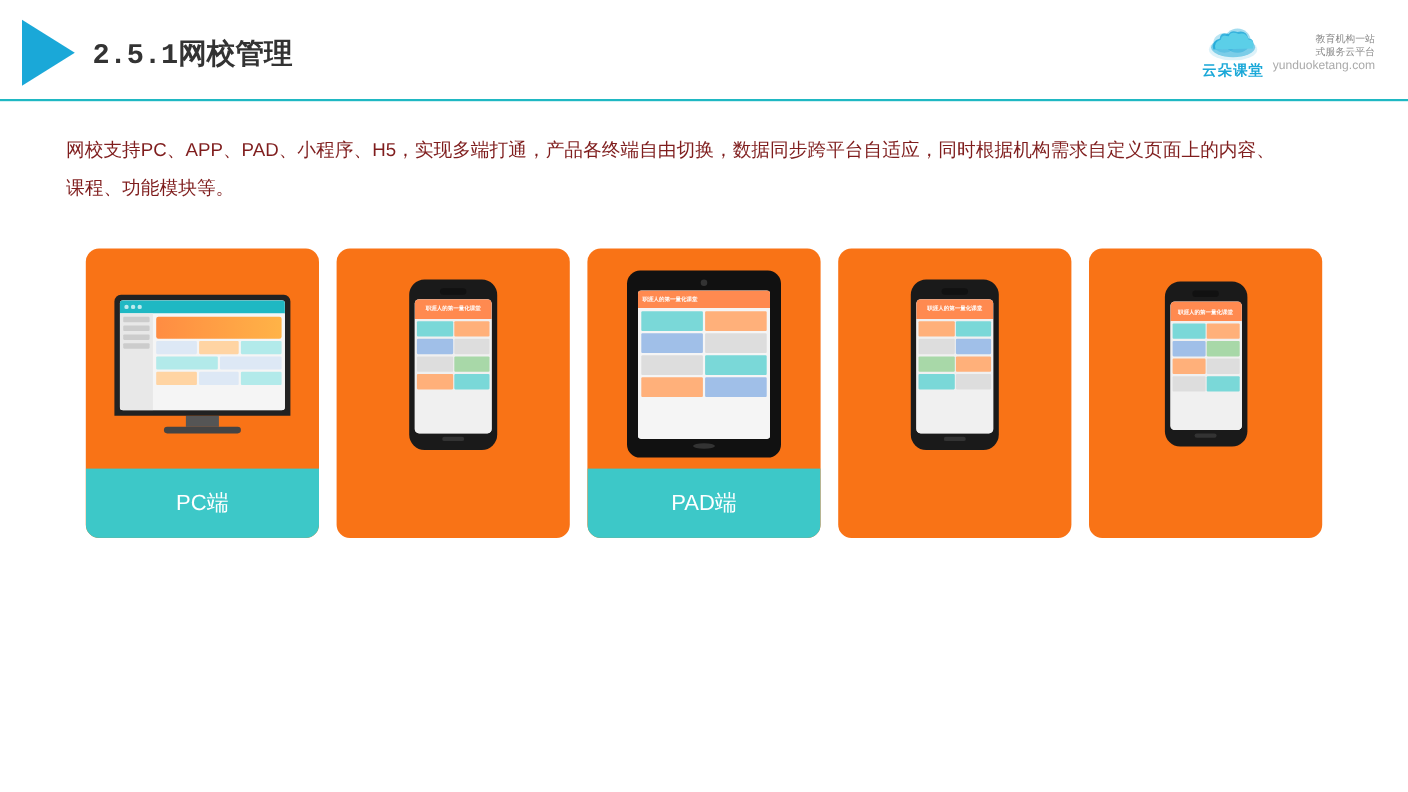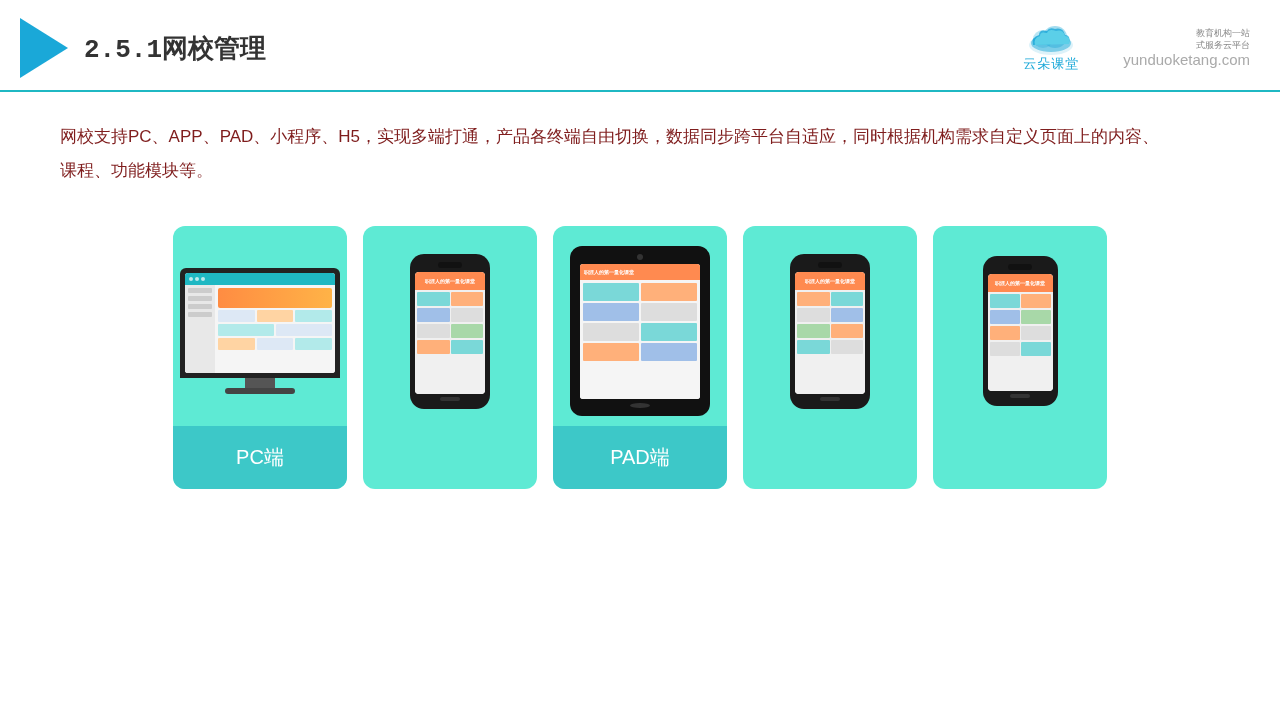--- a/index.html
+++ b/index.html
@@ -53,33 +53,32 @@
       flex-direction: column;
       align-items: center;
     }
     .cloud-svg {
       width: 52px;
       height: 32px;
     }
     .brand-name {
       font-size: 13px;
       color: #1aa8d8;
-      font-weight: normal;
+      font-weight: bold;
       letter-spacing: 1px;
     }
     .brand-sub {
       font-size: 9px;
       color: #888;
       text-align: right;
       line-height: 1.3;
     }
     .brand-url {
-      font-size: 15px;
+      font-size: 11px;
       color: #aaa;
-      margin-left: 36px;
     }
 
     
     .content {
       padding: 28px 60px 20px 60px;
     }
     .description {
       font-size: 17px;
       color: #7f1d1d;
       line-height: 2;
@@ -88,23 +87,23 @@
 
     
     .cards-container {
       display: flex;
       gap: 16px;
       margin-top: 38px;
       justify-content: center;
     }
 
     .card {
-      background: #5eead4;
+      background: #f97316;
       border-radius: 12px;
-      width: 174px;
+      width: 212px;
       display: flex;
       flex-direction: column;
       align-items: flex-start;
       overflow: hidden;
     }
 
     .card-image-area {
       width: 100%;
       height: 200px;
       display: flex;

